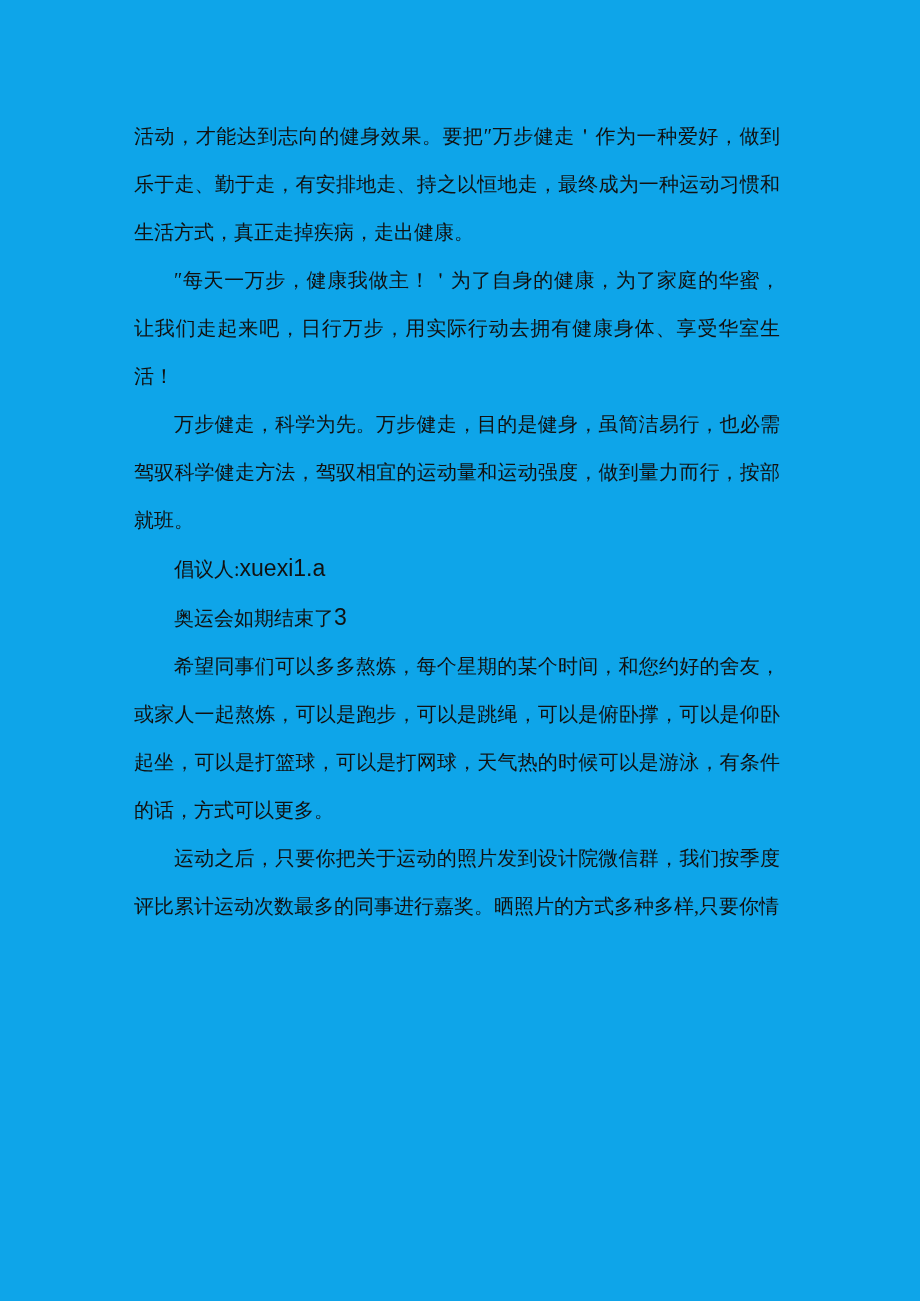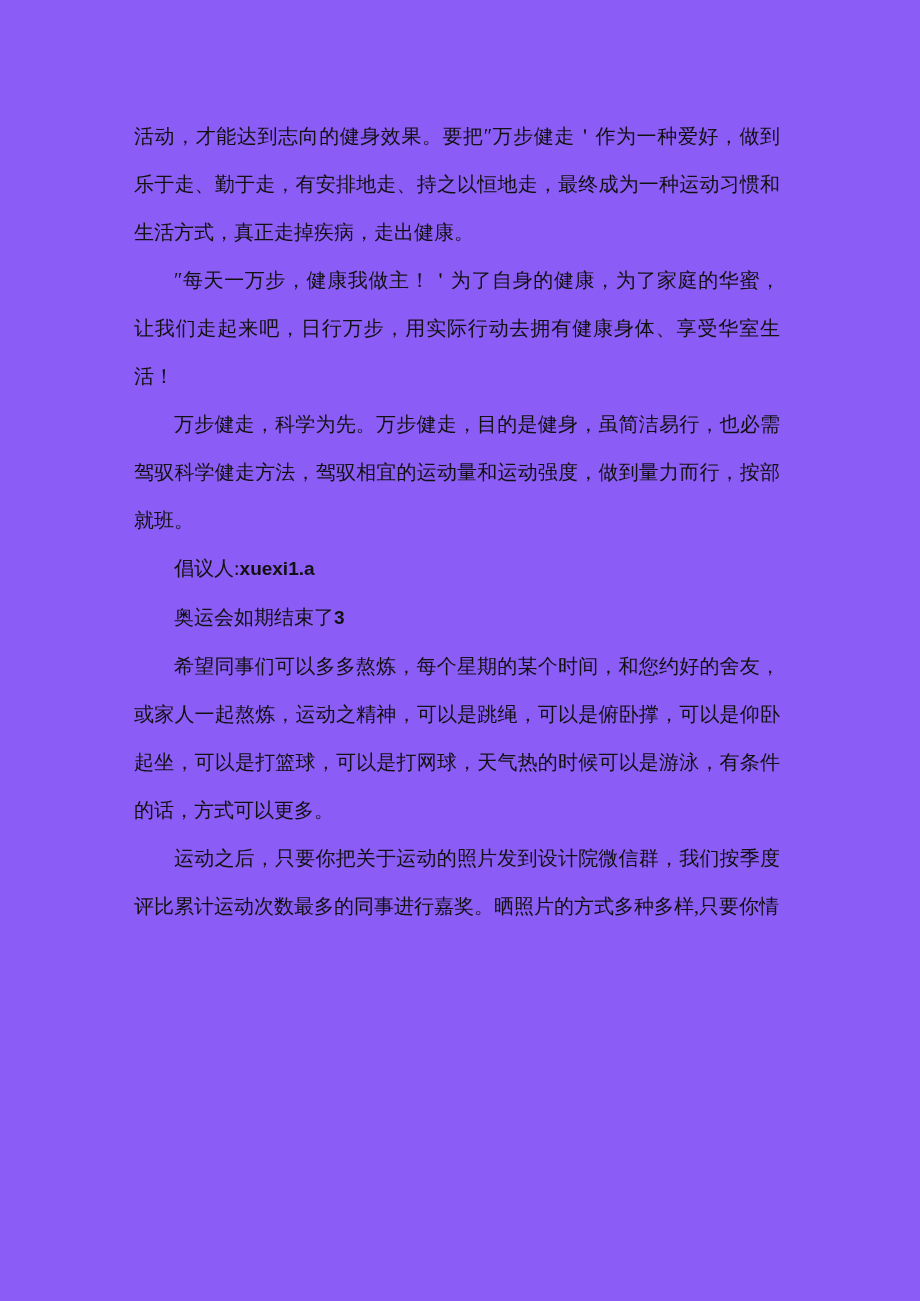--- a/index.html
+++ b/index.html
@@ -4,21 +4,21 @@
 <style>
   html, body {
     margin: 0;
     padding: 0;
     background: #ffffff;
   }
   .page {
     position: relative;
     width: 920px;
     height: 1301px;
-    background: #8b5cf6;
+    background: #0ea5e9;
     color: #111111;
     overflow: hidden;
   }
   .content {
     position: absolute;
     left: 134px;
     top: 112px;
     width: 646px;
   }
   .content p {
@@ -29,22 +29,22 @@
     line-height: 48px;
     text-align: justify;
     text-justify: inter-character;
     color: #111111;
   }
   .indent {
     text-indent: 2em;
   }
   .bsans {
     font-family: "Liberation Sans", sans-serif;
-    font-weight: 700;
-    font-size: 19px;
+    font-weight: 400;
+    font-size: 23px;
     margin-top: 30px;
   }
 </style>
 </head>
 <body>
 
 <div class="page">
   <div class="content">
 
     <p>活动，才能达到志向的健身效果。要把″万步健走＇作为一种爱好，做到乐于走、勤于走，有安排地走、持之以恒地走，最终成为一种运动习惯和生活方式，真正走掉疾病，走出健康。</p>
@@ -53,18 +53,18 @@
 
     <p class="indent">万步健走，科学为先。万步健走，目的是健身，虽简洁易行，也必需驾驭科学健走方法，驾驭相宜的运动量和运动强度，做到量力而行，按部就班。</p>
 
     <p class="indent"><span>倡议人:</span><span class="bsans">xuexi1.a</span></p>
 
 
     <p class="indent"><span>奥运会如期结束了</span><span class="bsans">3</span></p>
 
 
 
-    <p class="indent">希望同事们可以多多熬炼，每个星期的某个时间，和您约好的舍友，或家人一起熬炼，运动之精神，可以是跳绳，可以是俯卧撑，可以是仰卧起坐，可以是打篮球，可以是打网球，天气热的时候可以是游泳，有条件的话，方式可以更多。</p>
+    <p class="indent">希望同事们可以多多熬炼，每个星期的某个时间，和您约好的舍友，或家人一起熬炼，可以是跑步，可以是跳绳，可以是俯卧撑，可以是仰卧起坐，可以是打篮球，可以是打网球，天气热的时候可以是游泳，有条件的话，方式可以更多。</p>
 
     <p class="indent">运动之后，只要你把关于运动的照片发到设计院微信群，我们按季度评比累计运动次数最多的同事进行嘉奖。晒照片的方式多种多样,只要你情</p>
 
   </div>
 </div>
 
 </body></html>

